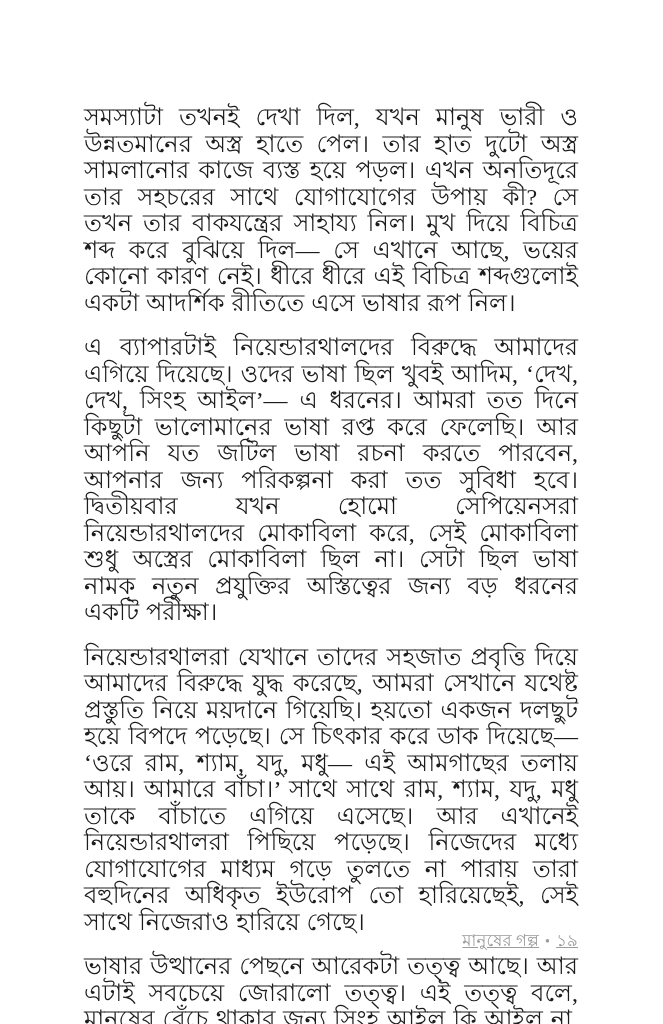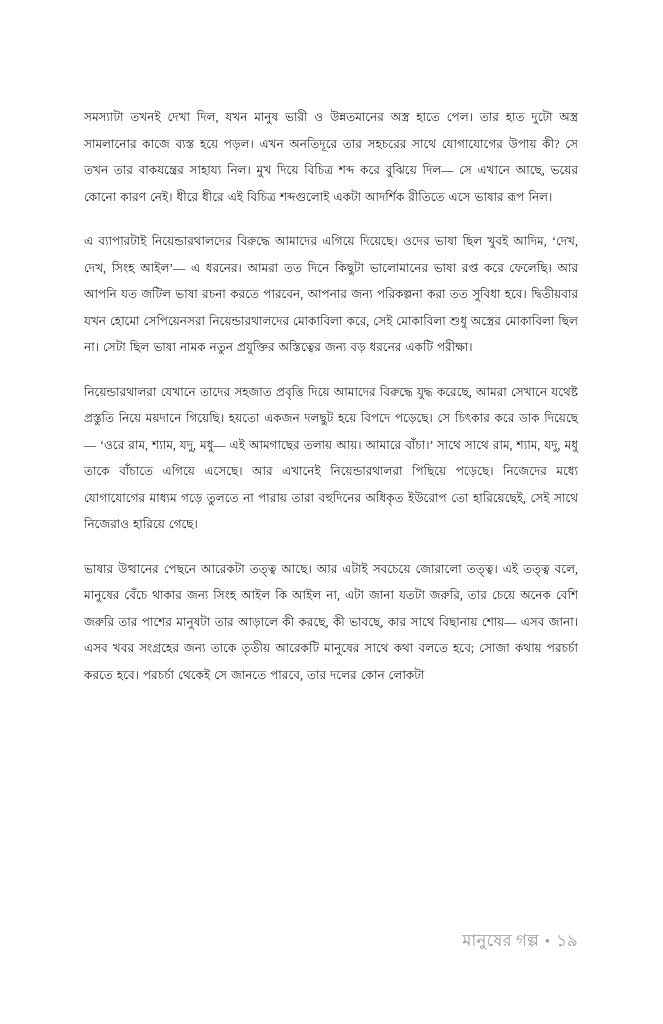--- a/index.html
+++ b/index.html
@@ -17,38 +17,39 @@
     box-sizing: border-box;
   }
   .text-block {
     position: absolute;
     top: 104px;
     left: 84px;
     width: 494px;
   }
   .text-block p {
     margin: 0 0 18px 0;
-    font-size: 12px;
+    font-size: 24px;
     line-height: 26.5px;
     color: #1c1c1c;
     text-align: justify;
     text-justify: inter-word;
     word-spacing: 1px;
   }
   .text-block p:last-child {
     margin-bottom: 0;
   }
   .footer {
     position: absolute;
     top: 928px;
     right: 85px;
     font-size: 16.5px;
     color: #9a9a9a;
     letter-spacing: 0.2px;
     white-space: nowrap;
+    text-decoration: underline;
   }
   .footer .dot {
     display: inline-block;
     margin: 0 6px;
     font-size: 14px;
     color: #9a9a9a;
   }
 </style>
 </head>
 <body>

